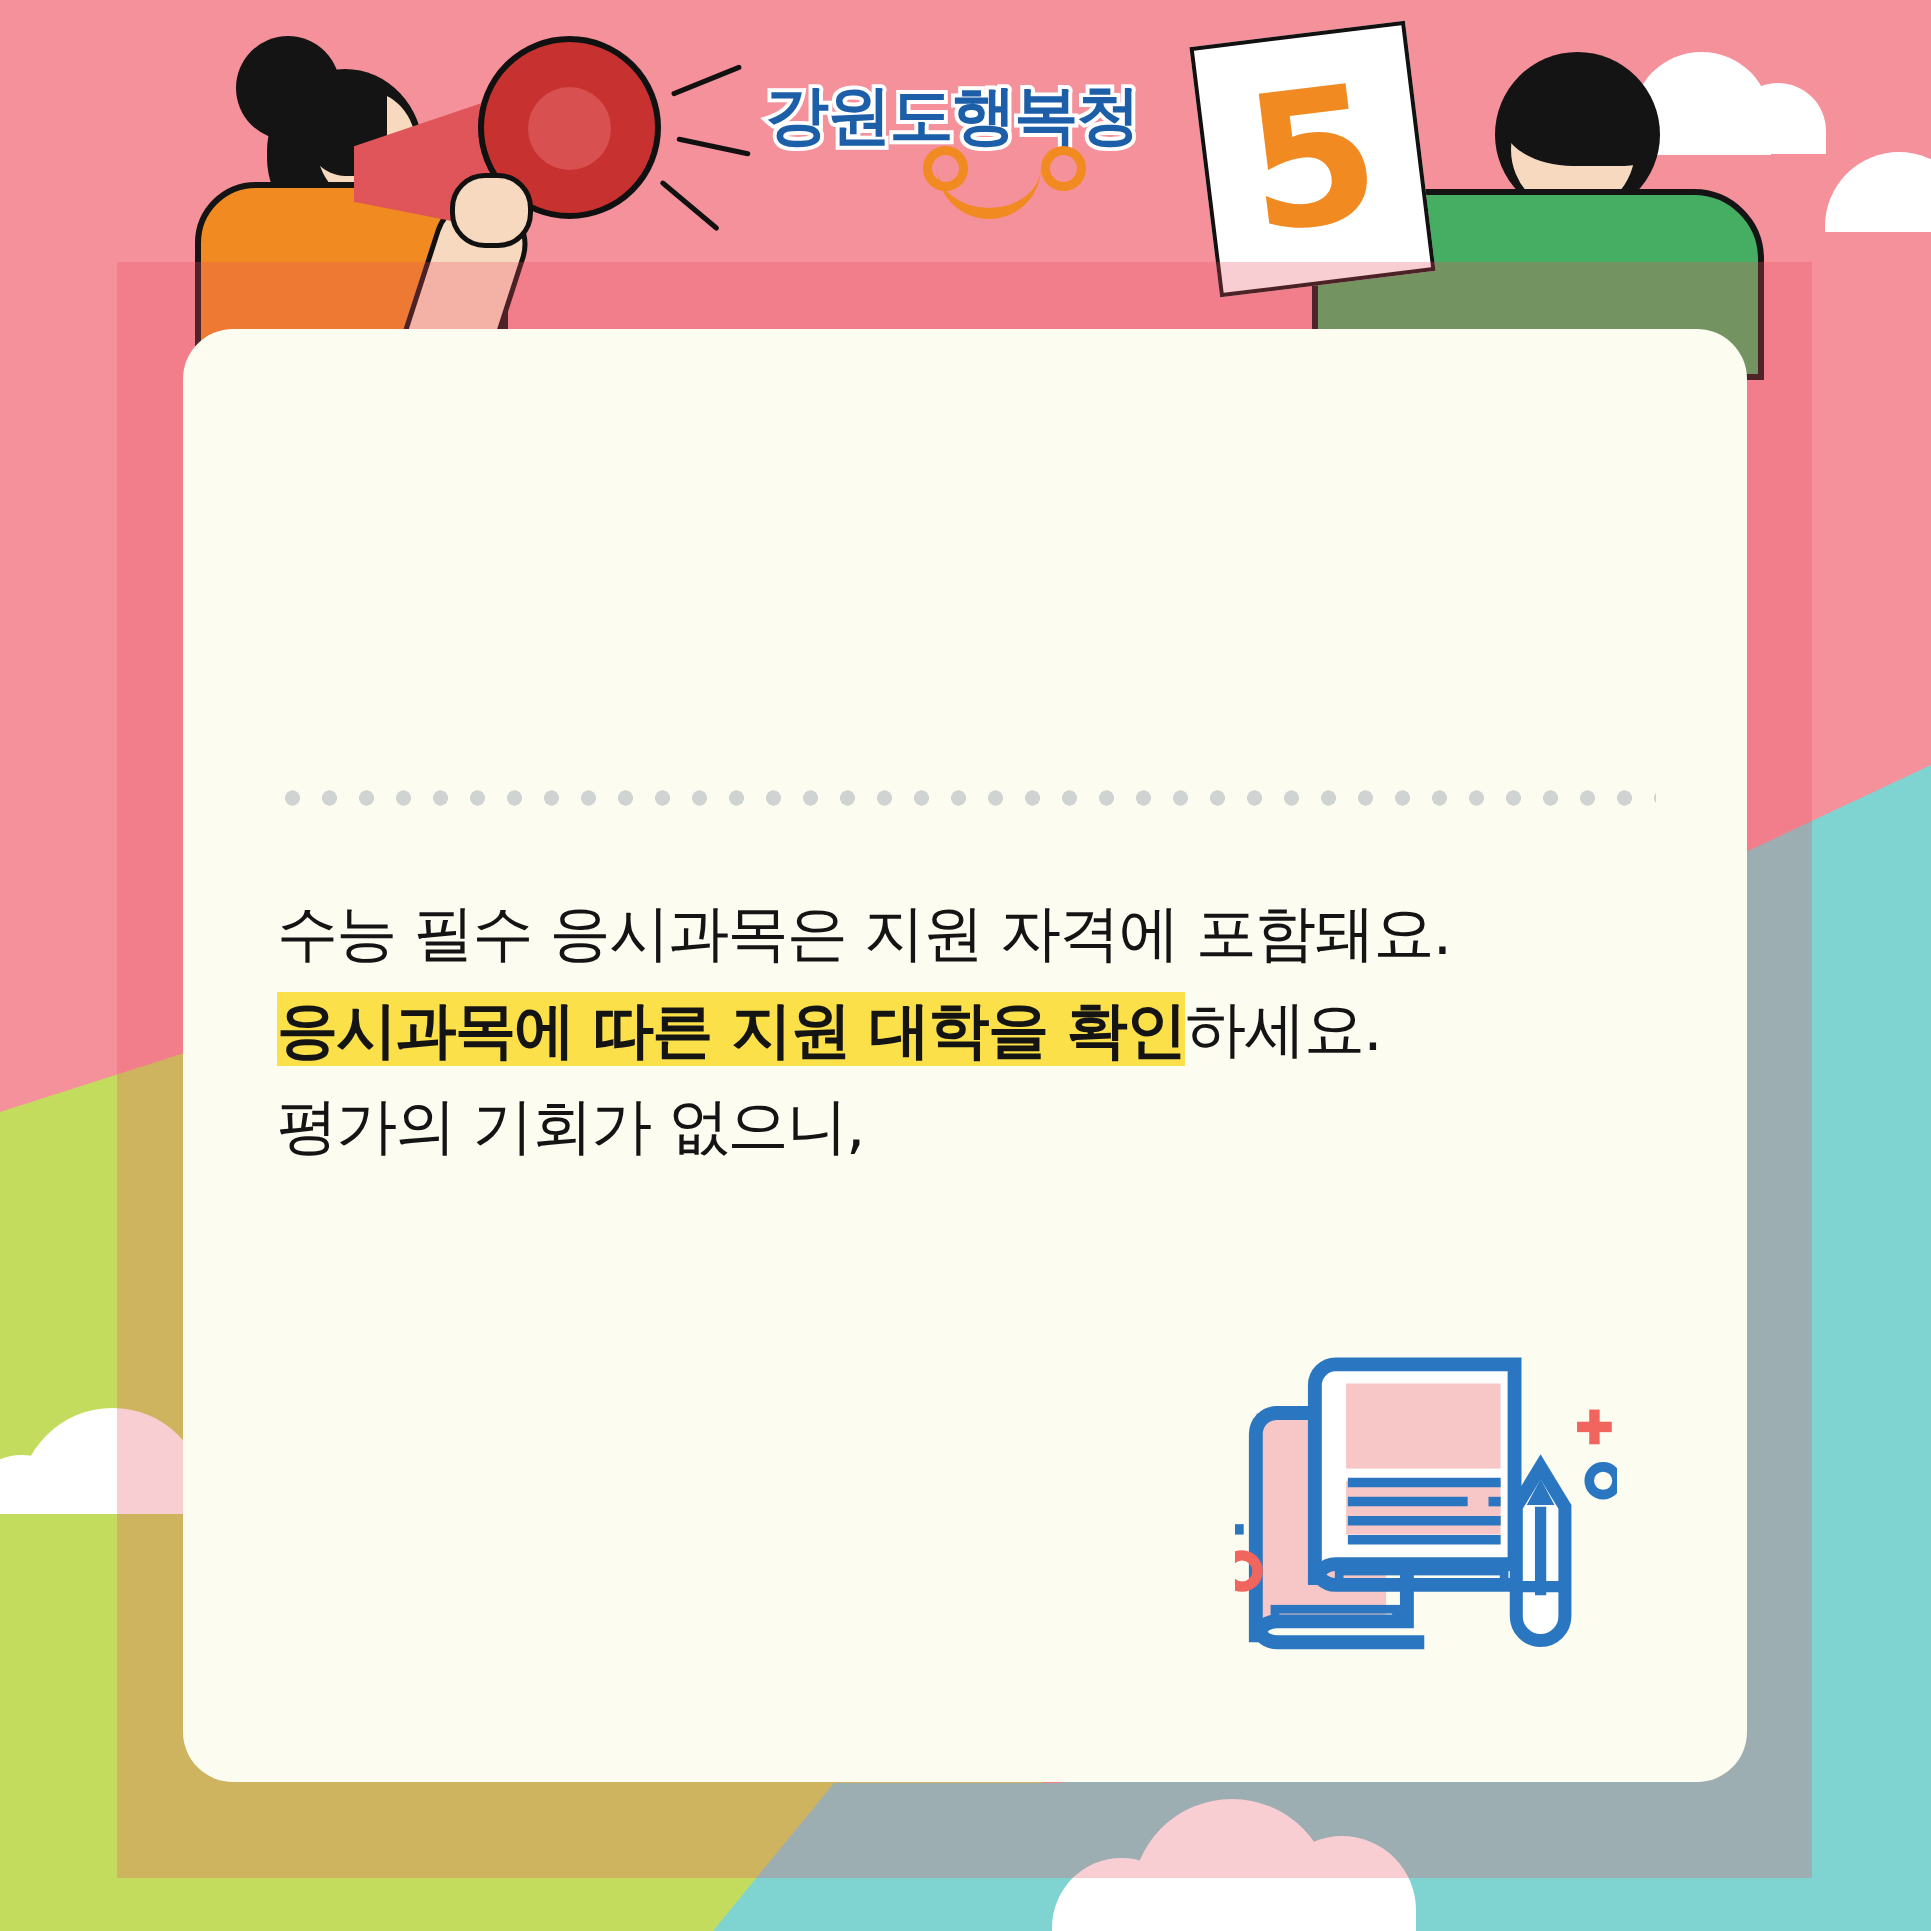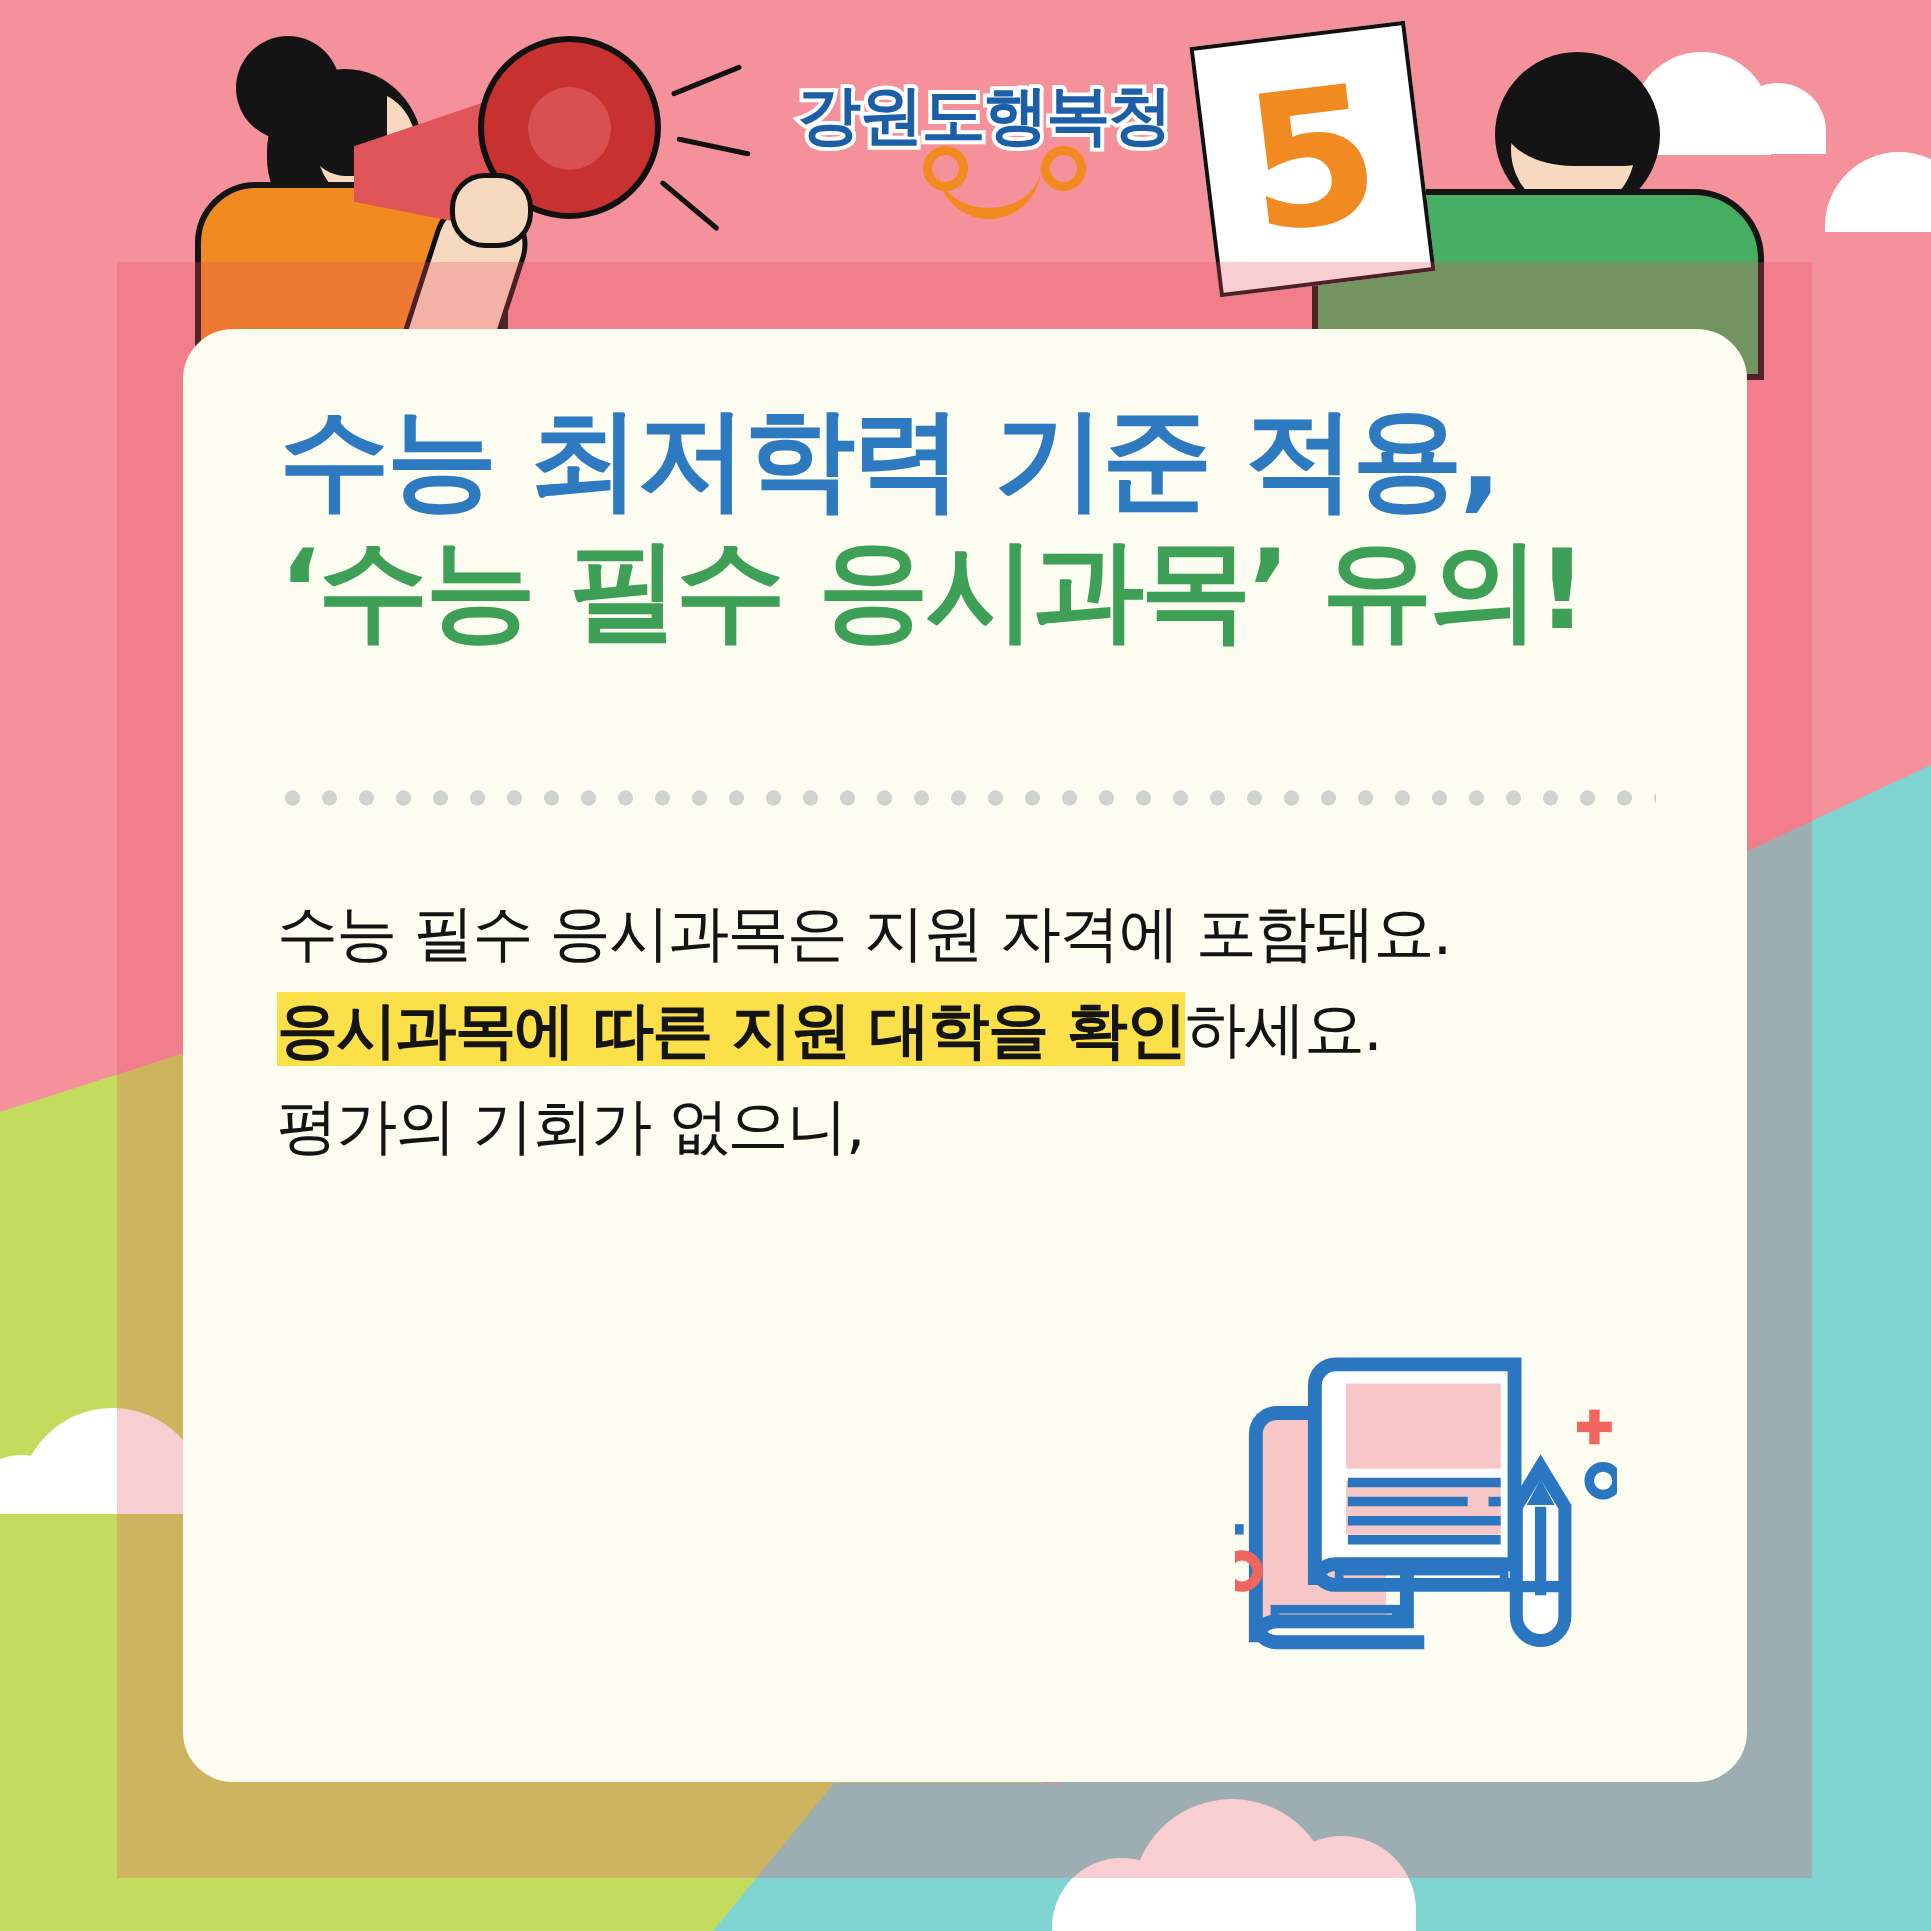--- a/index.html
+++ b/index.html
@@ -56,21 +56,21 @@
     position:absolute;background:#FFFFFF;border:4.3px solid #111;box-sizing:border-box;
     display:flex;align-items:center;justify-content:center;
   }
   .placard-num{font-size:187px;font-weight:700;color:#F08A21;line-height:1;font-family:"DejaVu Sans",sans-serif;}
 
   
   .logo{position:absolute;left:765px;top:83px;width:330px;height:113px;}
   .logo-text{
     font-size:64px;font-weight:700;color:#1C5FA8;letter-spacing:-1.7px;
     -webkit-text-stroke:7.8px #FFFFFF;paint-order:stroke fill;
-    white-space:nowrap;line-height:1;margin-left:32px;
+    white-space:nowrap;line-height:1;
   }
   .logo-dot{position:absolute;border-radius:50%;border:9.6px solid #F08A21;box-sizing:border-box;background:transparent;}
   .logo-smile{
     position:absolute;width:104px;height:45px;border-bottom:11.3px solid #F08A21;
     border-radius:0 0 61px 61px;
   }
 
   
   .card{
     position:absolute;left:183px;top:329px;width:1564px;height:1453px;
@@ -163,24 +163,20 @@
     <div class="logo-text">강원도행복청</div>
     <div class="logo-dot" style="left:158px;top:63px;width:45px;height:45px;"></div>
     <div class="logo-dot" style="left:276px;top:63px;width:45px;height:45px;"></div>
     <div class="logo-smile" style="left:172px;top:80px;"></div>
   </div>
 
   <div class="frame"></div>
 
   <div class="card">
 
-    <div class="title-wrap">
-      <div class="title-line title-blue">수능 최저학력 기준 적용,</div>
-      <div class="title-line title-green">‘수능 필수 응시과목’ 유의!</div>
-    </div>
 
     <div class="divider"></div>
 
     <div class="body-wrap">
       <div class="body-line">수능 필수 응시과목은 지원 자격에 포함돼요.</div>
       <div class="body-line"><span class="hl">응시과목에 따른 지원 대학을 확인</span><span>하세요.</span></div>
       <div class="body-line">평가의 기회가 없으니,</div>
     </div>
 
     <svg class="books" viewBox="0 0 440 400" xmlns="http://www.w3.org/2000/svg">

